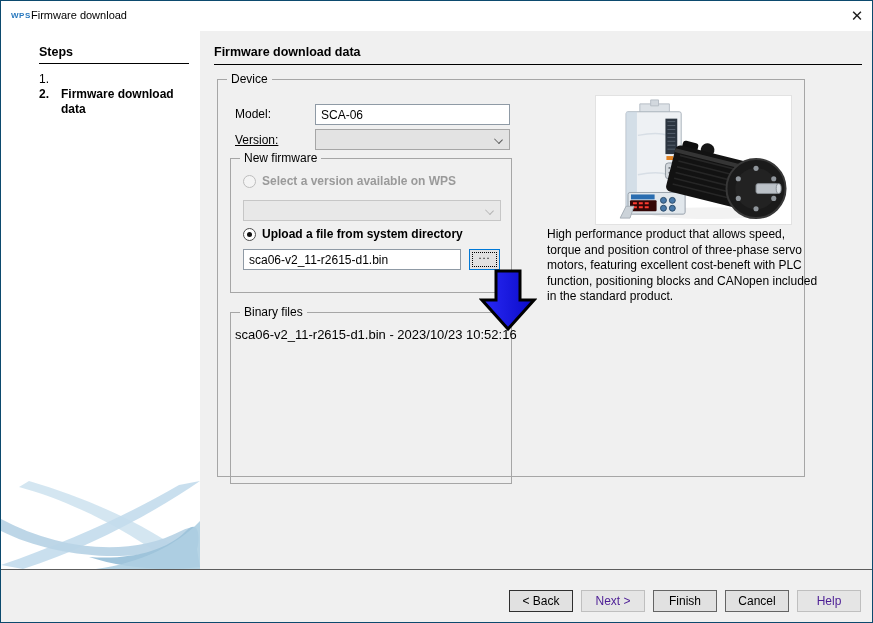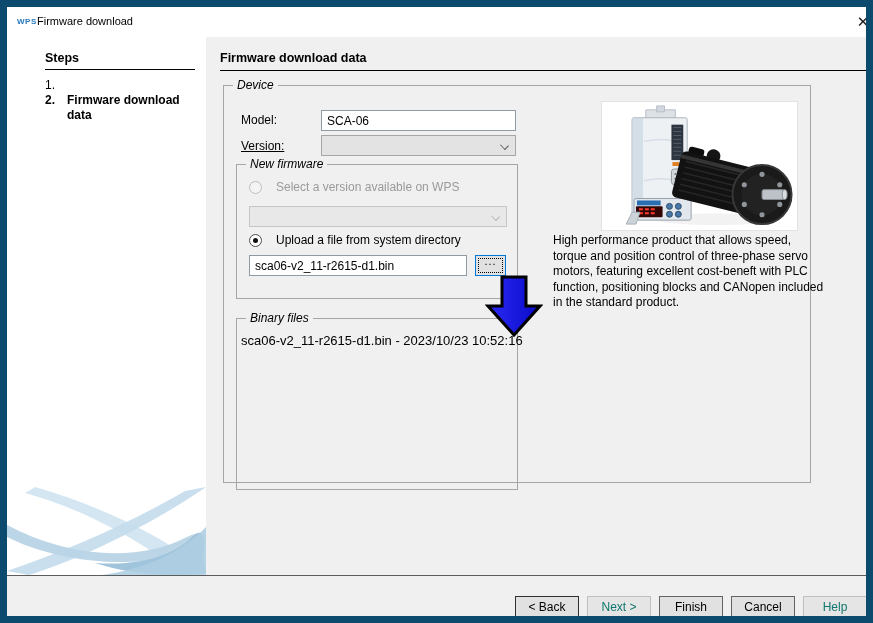--- a/index.html
+++ b/index.html
@@ -1,20 +1,20 @@
 <!DOCTYPE html>
 <html><head>
 <meta charset="utf-8">
 <style>
   * { box-sizing: border-box; margin: 0; padding: 0; }
   html,body { width:873px; height:623px; }
   body { font-family: "Liberation Sans", sans-serif; font-size:12px; color:#000; }
 
   .dialog { position:relative; width:873px; height:623px; background:#fff;
-            border:7px solid #0c4a6e; overflow:hidden; }
+            border:1px solid #0c4a6e; overflow:hidden; }
 
   
   .titlebar { position:absolute; left:0; top:0; width:871px; height:30px; background:#fff; }
   .wps-logo { position:absolute; left:10px; top:10px; font-size:8px; font-weight:bold;
               color:#2878be; letter-spacing:.5px; }
   .title { position:absolute; left:30px; top:8px; font-size:11px; color:#000; }
   .close-btn { position:absolute; left:841px; top:0; width:30px; height:29px;
                display:flex; align-items:center; justify-content:center;
                font-size:15px; color:#1a1a1a; cursor:pointer; }
 
@@ -28,21 +28,21 @@
   .step-label { width:126px; }
   .step-row.active { font-weight:bold; }
   .swoosh { position:absolute; left:0; top:448px; width:199px; height:90px; }
 
   
   .content { position:absolute; left:199px; top:30px; width:672px; height:538px; background:#f0f0f0; }
   .content-heading { position:absolute; left:14px; top:14px; width:648px; font-weight:bold;
                      font-size:12.5px; padding-bottom:5px; border-bottom:1px solid #000; }
 
   .group { position:absolute; border:1px solid #a6a6a6; }
-  .legend { position:absolute; top:-7px; left:9px; background:#f0f0f0; padding:0 4px; line-height:13px;font-style:italic; }
+  .legend { position:absolute; top:-7px; left:9px; background:#f0f0f0; padding:0 4px; line-height:13px; }
 
   .device-group   { left:17px;  top:48px;  width:588px; height:398px; }
   .newfw-group    { left:12px;  top:78px;  width:282px; height:135px; }
   .binfiles-group { left:12px;  top:232px; width:282px; height:172px; }
 
   .field-label { position:absolute; left:17px; }
   .textbox { position:absolute; height:21px; background:#fff; border:1px solid #8f9aa5;
              font-family:"Liberation Sans",sans-serif; font-size:12px; padding:0 5px; color:#000; }
   .combo { position:absolute; height:21px; border:1px solid #a6a6a6; background:#e3e3e3; }
   .combo .chev { position:absolute; right:7px; top:6px; width:7px; height:7px;
@@ -50,21 +50,21 @@
                  transform:rotate(45deg) scale(1,.8); }
   .combo.disabled { background:#e8e8e8; border-color:#c6c6c6; }
   .combo.disabled .chev { border-color:#b4b4b4; }
 
   .radio-row { position:absolute; display:flex; align-items:center; }
   .radio { width:13px; height:13px; border-radius:50%; background:#fff; flex:none;
            border:1px solid #4d4d4d; position:relative; }
   .radio.checked::after { content:""; position:absolute; left:3px; top:3px; width:5px; height:5px;
                           border-radius:50%; background:#111; }
   .radio.disabled { border-color:#bdbdbd; background:#f4f4f4; }
-  .radio-row .rlabel { margin-left:14px; }
+  .radio-row .rlabel { margin-left:6px;font-weight:bold; }
   .radio-row.disabled .rlabel { color:#9a9a9a; }
 
   .browse-btn { position:absolute; left:238px; top:90px; width:31px; height:21px;
                 background:#e1e1e1; border:1px solid #0078d7; font-size:11px; line-height:14px;
                 text-align:center; cursor:pointer; }
   .browse-btn .focus-ring { position:absolute; left:2px; top:2px; right:2px; bottom:2px;
                 border:1px dotted #000; }
   .browse-btn .dots { position:relative; top:-2px; letter-spacing:1px; }
 
   .bin-item { position:absolute; left:4px; top:14px; width:274px; font-size:13px;
@@ -77,21 +77,21 @@
 
   .dl-arrow { position:absolute; left:261px; top:189px; width:58px; height:64px; z-index:5; }
 
   
   .separator { position:absolute; left:0; top:568px; width:873px; height:1px; background:#5c5c5c; }
   .button-bar { position:absolute; left:0; top:569px; width:871px; height:53px; background:#f0f0f0; }
   .btn { position:absolute; top:20px; width:64px; height:22px; background:#e1e1e1;
          border:1px solid #646464; font-family:"Liberation Sans",sans-serif; font-size:12px;
          text-align:center; line-height:19px; cursor:pointer; }
   .btn.default { border-color:#2f2f2f; }
-  .btn.disabled { background:#e5e5e5; border-color:#bfbfbf; color:#0f766e; cursor:default; }
+  .btn.disabled { background:#e5e5e5; border-color:#bfbfbf; color:#4c1d95; cursor:default; }
   .btn-back   { left:508px; }
   .btn-next   { left:580px; }
   .btn-finish { left:652px; }
   .btn-cancel { left:724px; }
   .btn-help   { left:796px; }
 </style>
 </head>
 <body>
 
 <div class="dialog">

